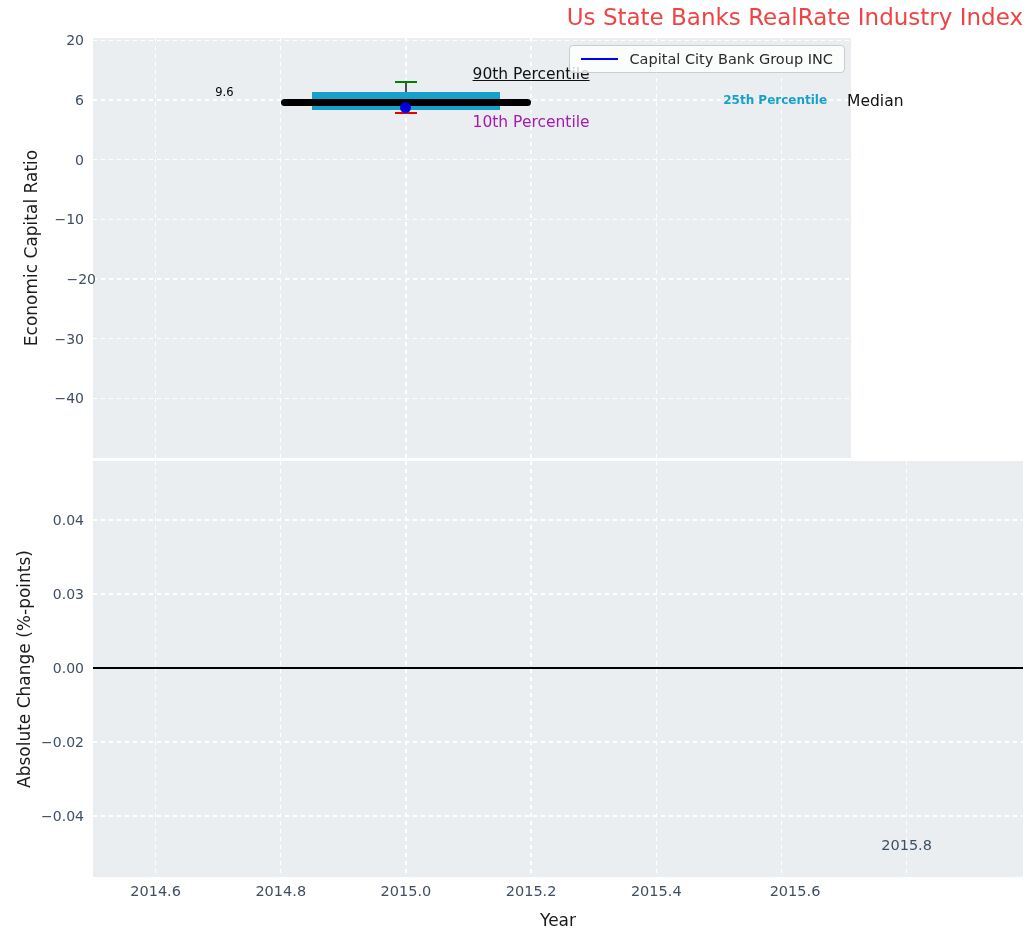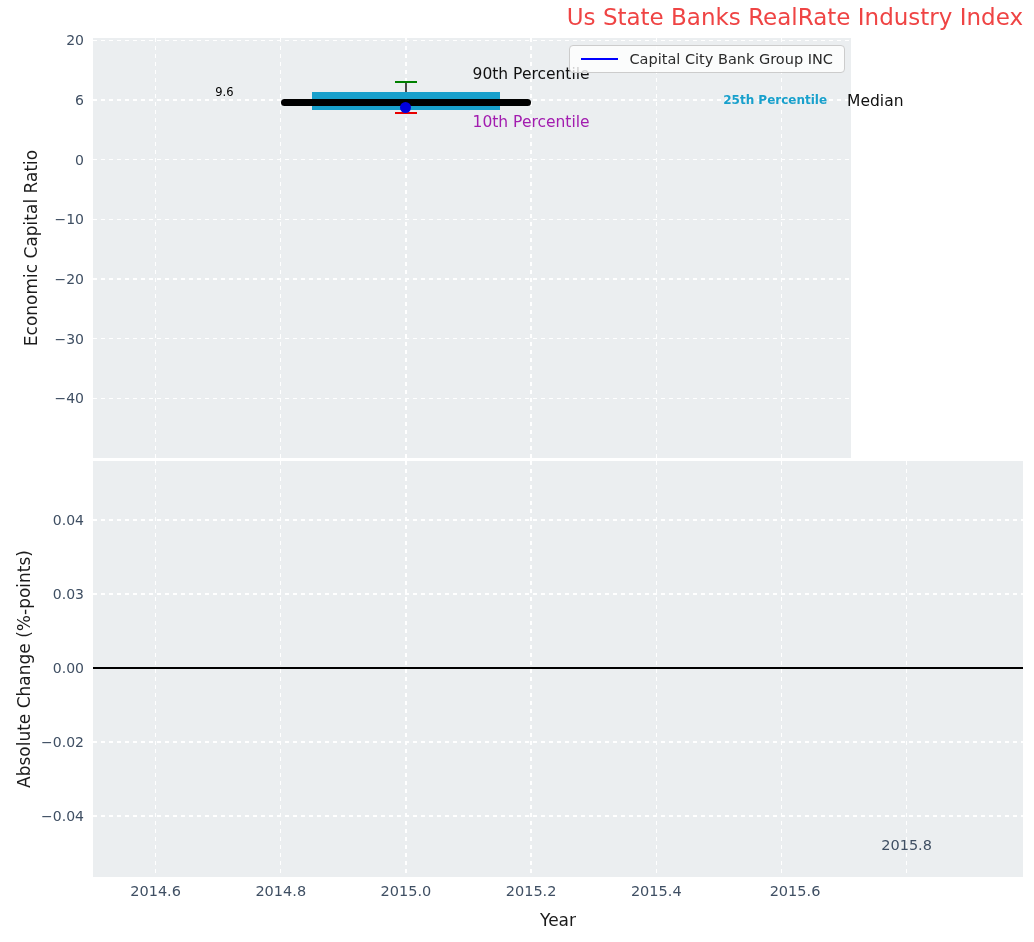--- a/index.html
+++ b/index.html
@@ -62,21 +62,21 @@
       <div class="grid-h" style="top: 240.323px;"></div>
       <div class="grid-h" style="top: 299.982px;"></div>
       <div class="grid-h" style="top: 359.641px;"></div>
       <div class="shape" style="left: 312.171px; top: 44.1477px; width: 1.5px; height: 31.0227px; background: rgb(74, 74, 74);"></div>
       <div class="shape" style="left: 301.655px; top: 42.8977px; width: 22.5303px; height: 2.5px; background: rgb(0, 128, 0);"></div>
       <div class="shape" style="left: 301.655px; top: 73.9205px; width: 22.5303px; height: 2.5px; background: rgb(232, 0, 0);"></div>
       <div class="shape" style="left: 219.044px; top: 53.6932px; width: 187.752px; height: 17.8977px; background: rgb(24, 160, 204);"></div>
       <div class="shape" style="left: 187.752px; top: 60.9318px; width: 250.336px; height: 7px; border-radius: 3.5px; background: rgb(0, 0, 0);"></div>
       <div class="shape" style="left: 307.421px; top: 64.3011px; width: 11px; height: 11px; border-radius: 50%; background: rgb(0, 0, 221);"></div>
       <div class="anno" style="left: 131.427px; top: 53.9915px; font-size: 11.5px; color: rgb(0, 0, 0); font-weight: normal;">9.6</div>
-      <div class="anno" style="left: 438.089px; top: 35.7955px; font-size: 15.5px; color: rgb(17, 17, 17); font-weight: normal;">90th Percentile</div>
+      <div class="anno" style="left: 438.089px; top: 35.7955px; font-size: 15.5px; color: rgb(17, 17, 17); font-weight: normal; text-decoration: underline;">90th Percentile</div>
       <div class="anno" style="left: 438.089px; top: 84.1193px; font-size: 15.5px; color: #a21caf; font-weight: normal;">10th Percentile</div>
       <div class="anno" style="left: 682.167px; top: 62.0455px; font-size: 12px; color: rgb(24, 160, 204); font-weight: bold;">25th Percentile</div>
       <div class="anno" style="left: 782.301px; top: 62.9403px; font-size: 15.5px; color: rgb(17, 17, 17); font-weight: normal;">Median</div>
     </div>
 
   <div class="plot" id="plot-bottom">
       <div class="grid-v" style="left: 61.8841px;"></div>
       <div class="grid-v" style="left: 187.052px;"></div>
       <div class="grid-v" style="left: 312.221px;"></div>
       <div class="grid-v" style="left: 437.389px;"></div>
@@ -89,21 +89,21 @@
       <div class="grid-h" style="top: 280.331px;"></div>
       <div class="grid-h" style="top: 354.287px;"></div>
       <div class="zero-line" style="top: 206.276px; background: rgb(0, 0, 0);"></div>
     </div>
 
   <div class="xlabel">Year</div>
 <div class="tick-y" style="top: 31.3864px;">20</div>
     <div class="tick-y" style="top: 91.0455px;">6</div>
     <div class="tick-y" style="top: 150.705px;">0</div>
     <div class="tick-y" style="top: 210.364px;">−10</div>
-    <div class="tick-y" style="top: 270.023px;">−20</div>
+    <div class="tick-y" style="top: 270.023px; padding-left: 12px;">−20</div>
     <div class="tick-y" style="top: 329.682px;">−30</div>
     <div class="tick-y" style="top: 389.341px;">−40</div>
     <div class="tick-y" style="top: 511.164px;">0.04</div>
     <div class="tick-y" style="top: 585.12px;">0.03</div>
     <div class="tick-y" style="top: 659.076px;">0.00</div>
     <div class="tick-y" style="top: 733.031px;">−0.02</div>
     <div class="tick-y" style="top: 806.987px;">−0.04</div>
     <div class="tick-x" style="left: 155.584px; top: 883px;">2014.6</div>
     <div class="tick-x" style="left: 280.752px; top: 883px;">2014.8</div>
     <div class="tick-x" style="left: 405.921px; top: 883px;">2015.0</div>

